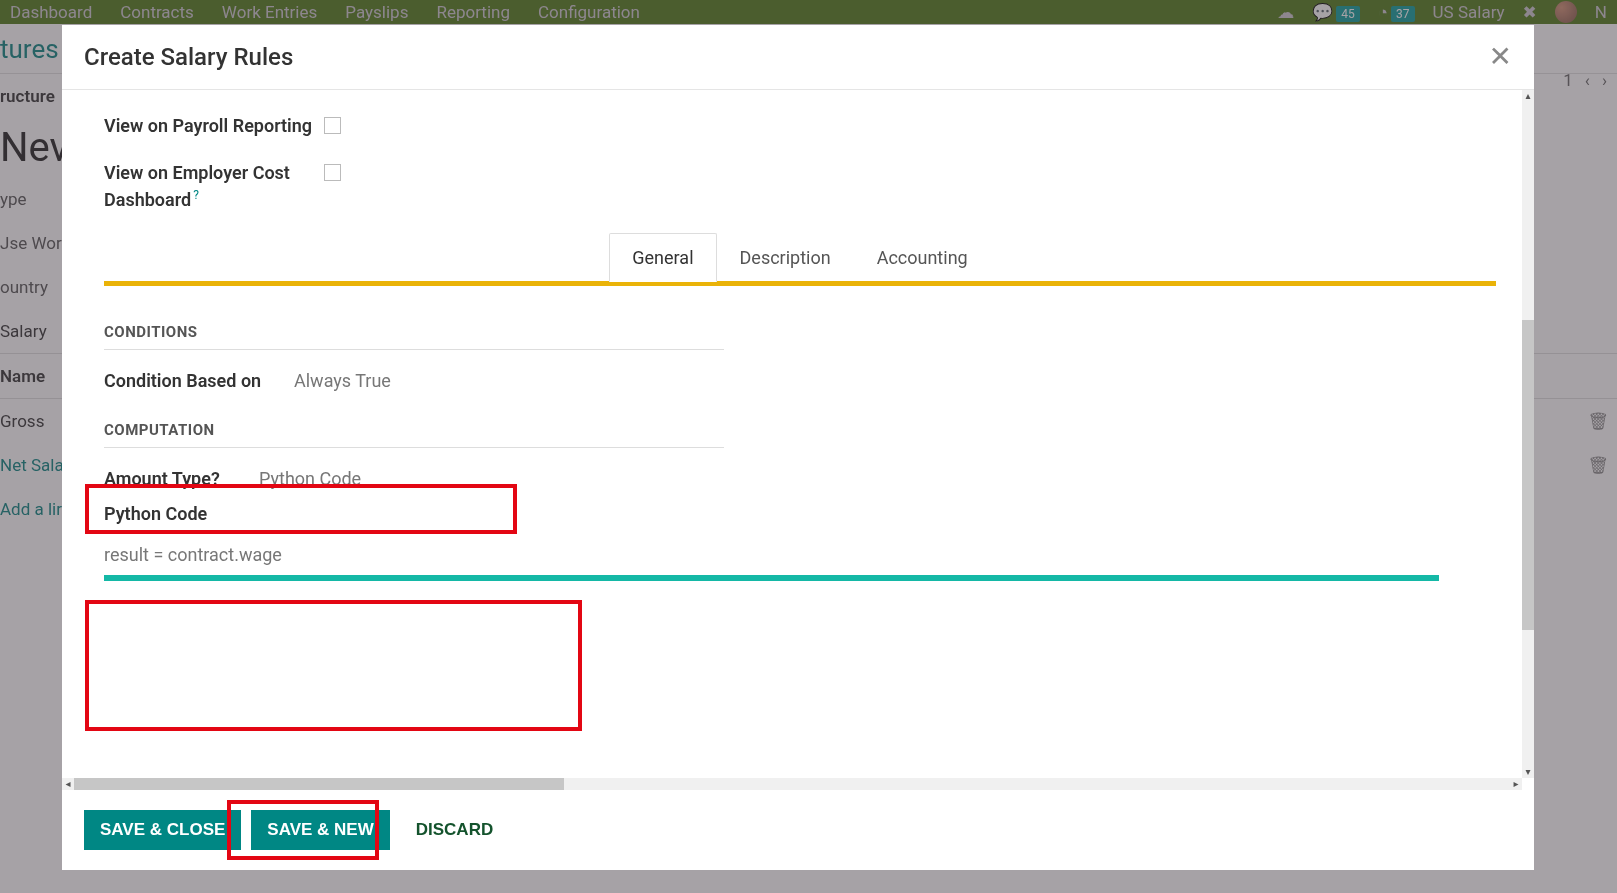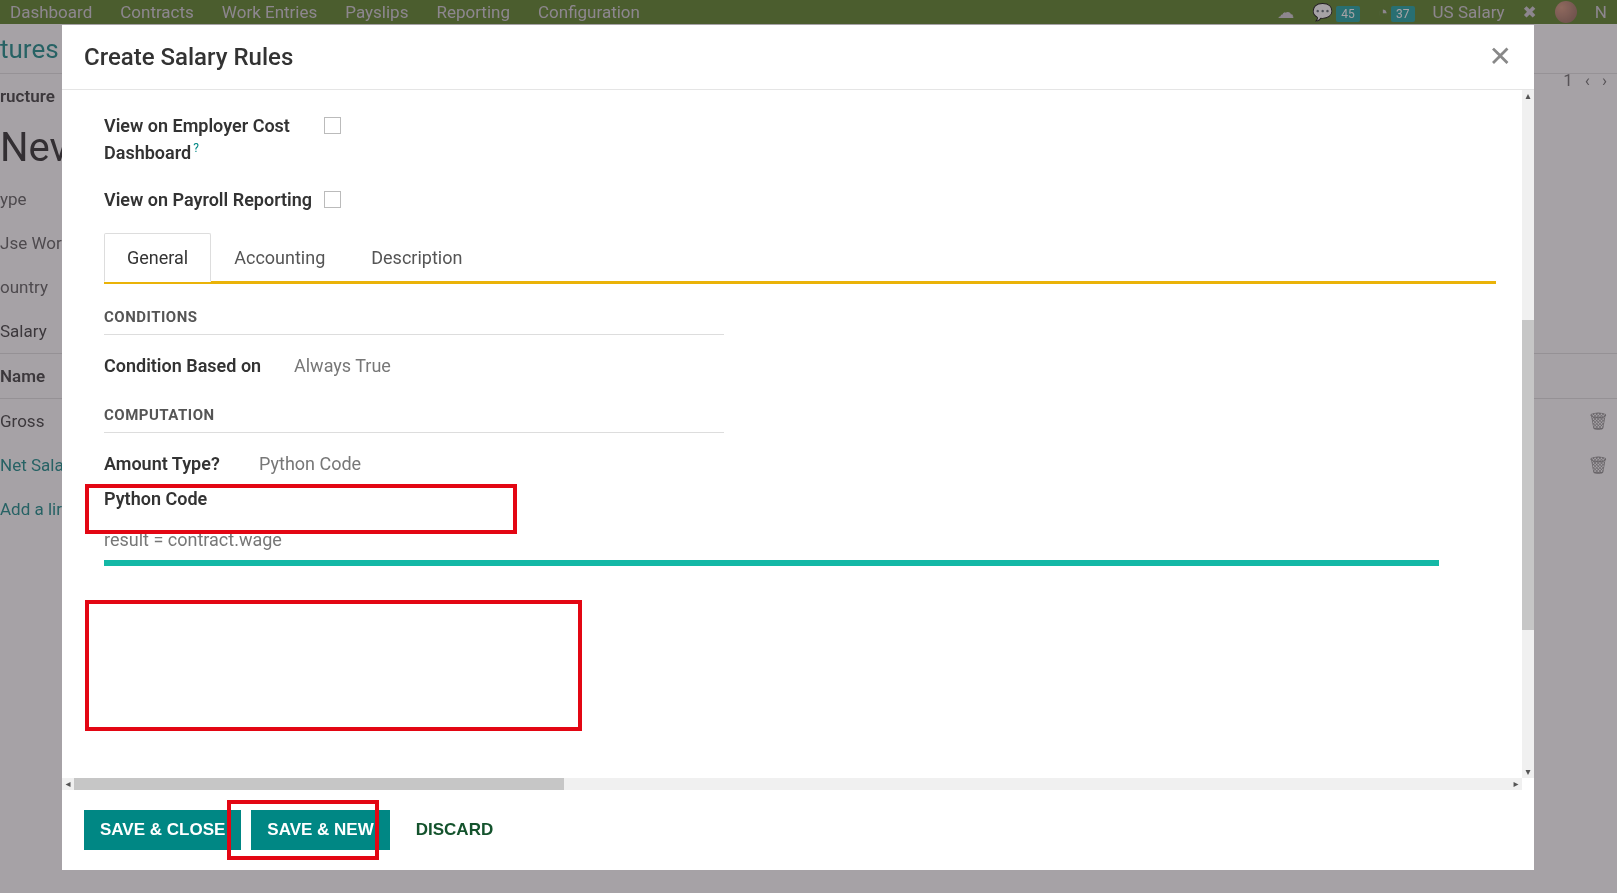--- a/index.html
+++ b/index.html
@@ -261,23 +261,24 @@
   width: 17px;
   height: 17px;
   border: 1px solid #bbb;
   display: inline-block;
   margin-top: 5px;
 }
 
 
 .tabs {
   display: flex;
-  border-bottom: 3px solid #eab308;
-  margin-bottom: 24px;
+  border-bottom: 5px solid #eab308;
+  margin-bottom: 37px;
   margin-top: 6px;
+  justify-content: center;
 }
 
 .tab {
   padding: 13px 22px;
   font-size: 18px;
   color: #555;
   border: 1px solid transparent;
   border-bottom: none;
   cursor: pointer;
   position: relative;
@@ -427,35 +428,35 @@
 <div class="modal">
   <div class="modal-header">
     <h1>Create Salary Rules</h1>
     <span class="close-x">✕</span>
   </div>
 
   <div class="modal-body">
     <div class="modal-scroll">
 
       <div class="field-row">
+        <div class="field-label">View on Payroll Reporting</div>
+        <span class="checkbox"></span>
+      </div>
+
+      <div class="field-row">
         <div class="field-label">
           <span>View on Employer Cost Dashboard</span><span class="help">?</span>
         </div>
         <span class="checkbox"></span>
       </div>
 
-      <div class="field-row">
-        <div class="field-label">View on Payroll Reporting</div>
-        <span class="checkbox"></span>
-      </div>
-
       <div class="tabs">
         <div class="tab active">General</div>
+        <div class="tab">Description</div>
         <div class="tab">Accounting</div>
-        <div class="tab">Description</div>
       </div>
 
       <div class="form-group">
         <div class="section-title">CONDITIONS</div>
         <div class="inline-field">
           <div class="label">Condition Based on</div>
           <div class="value">Always True</div>
         </div>
       </div>
 

